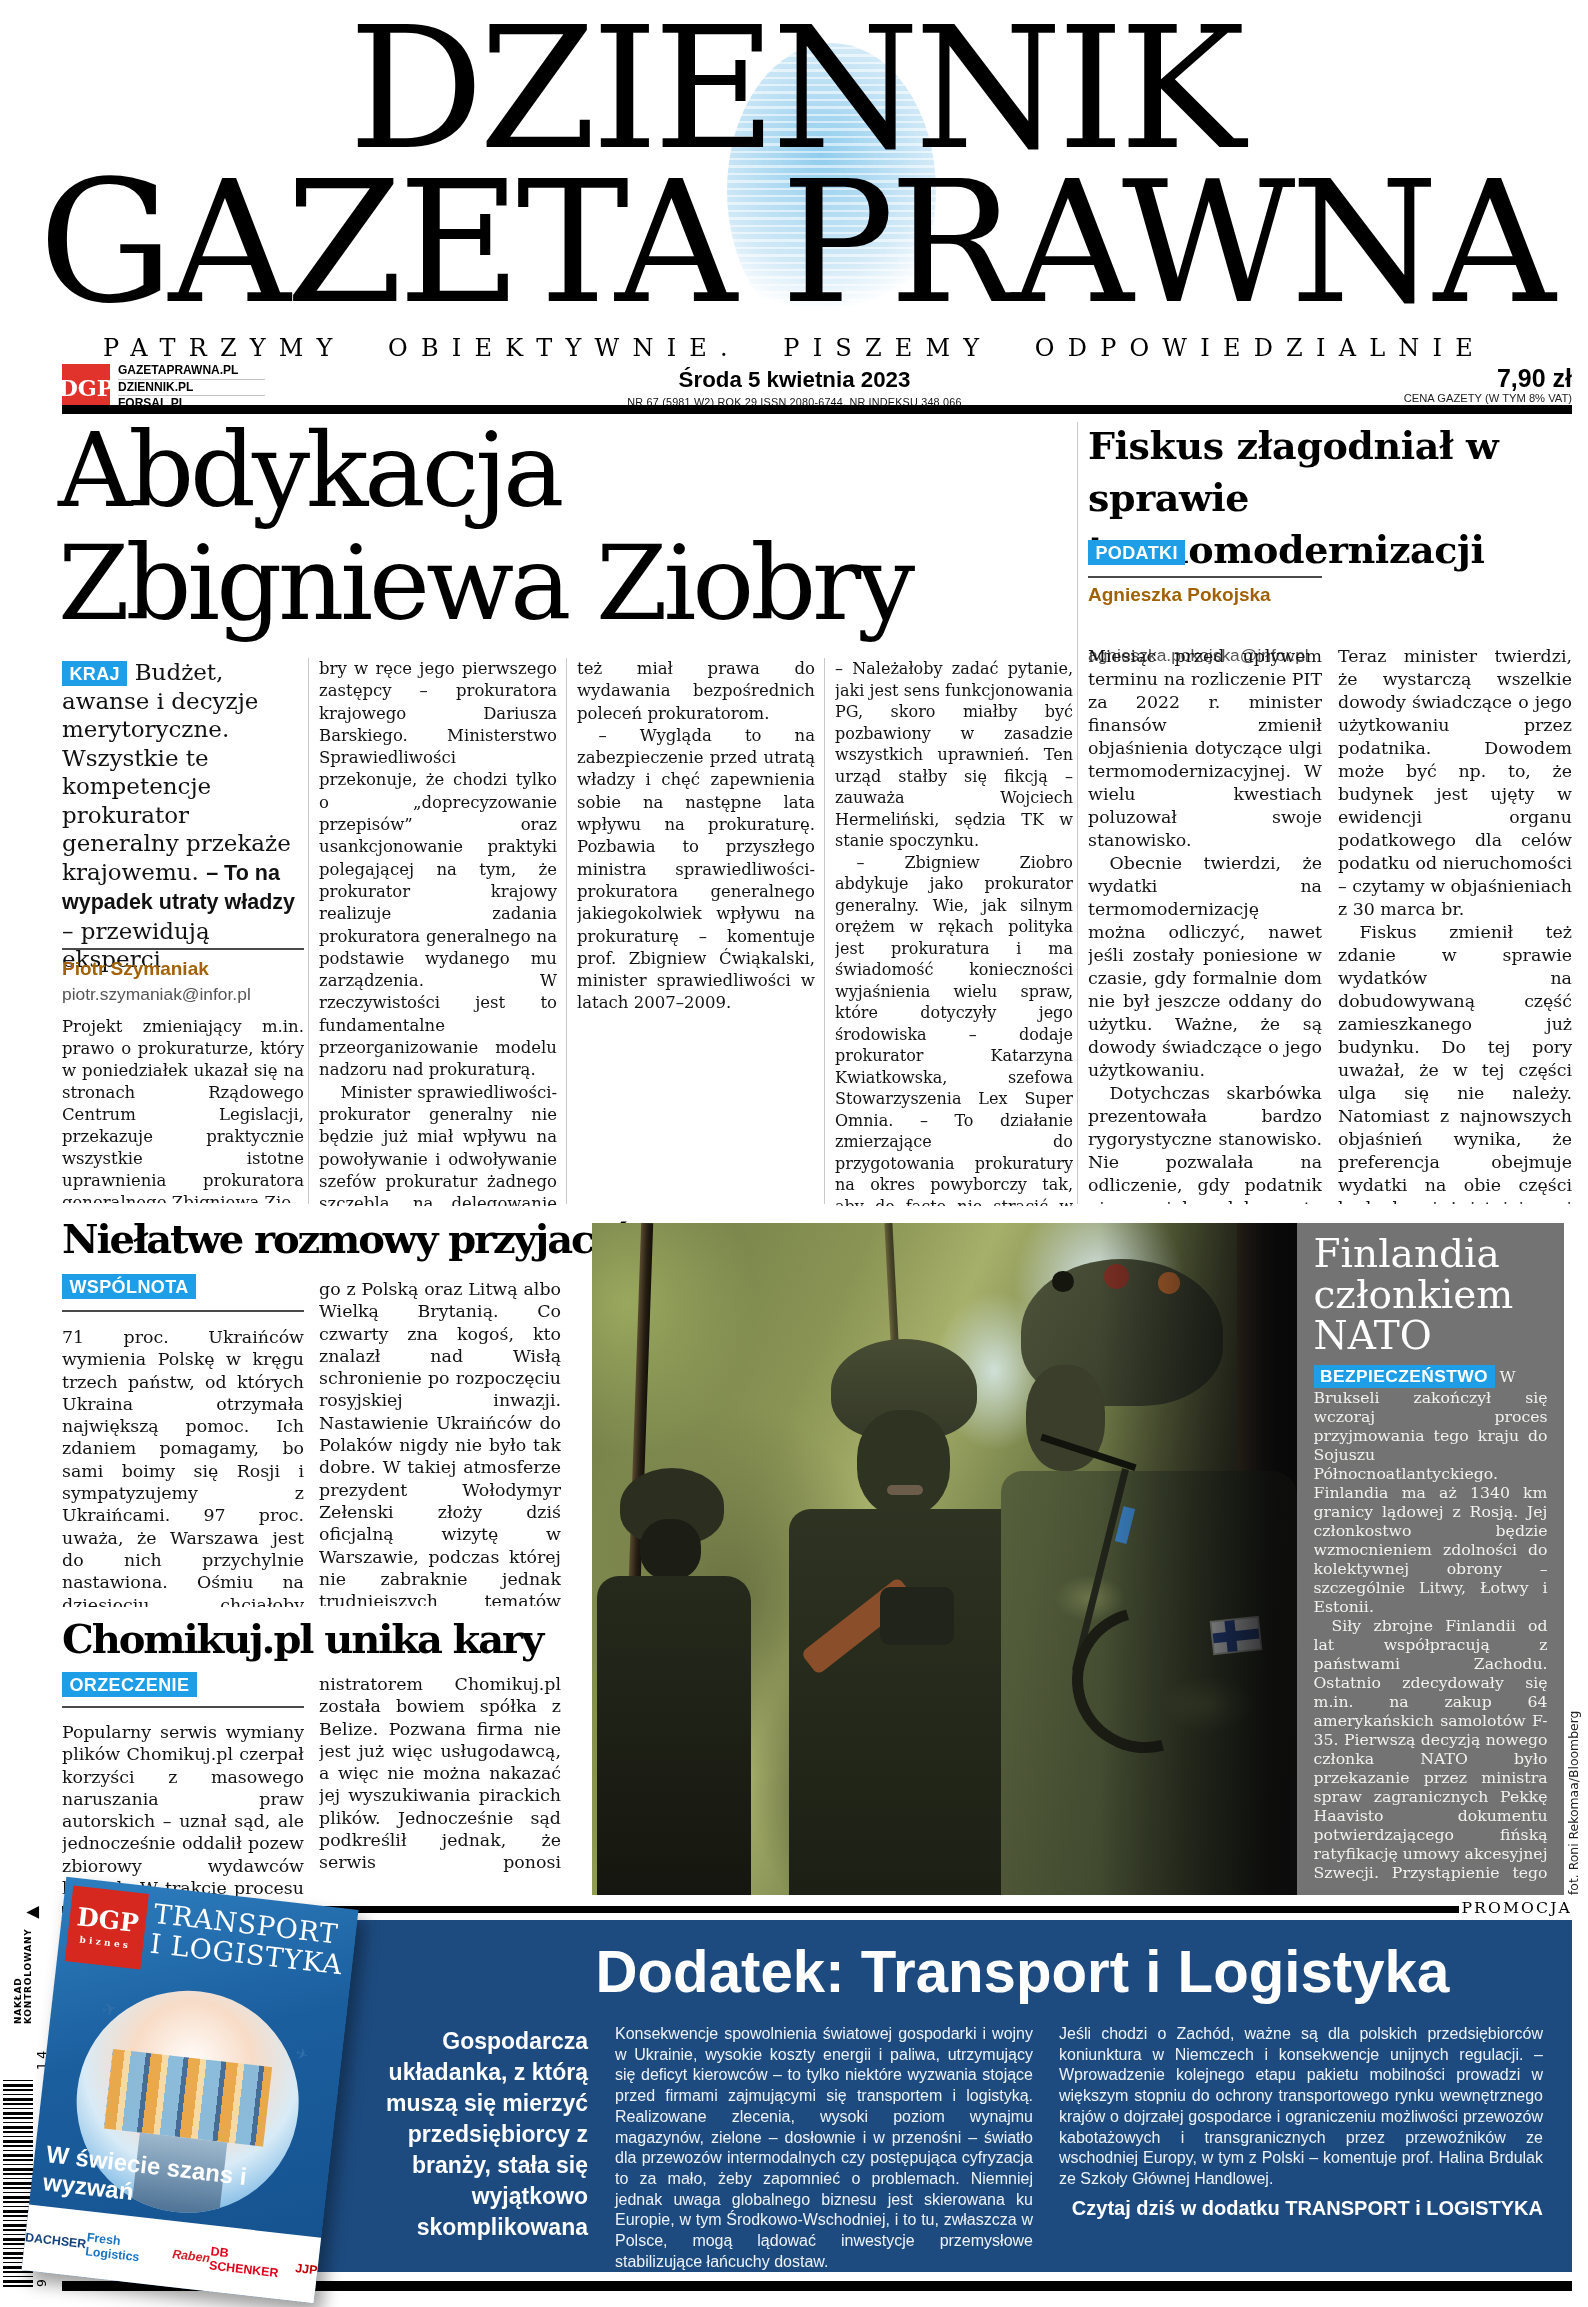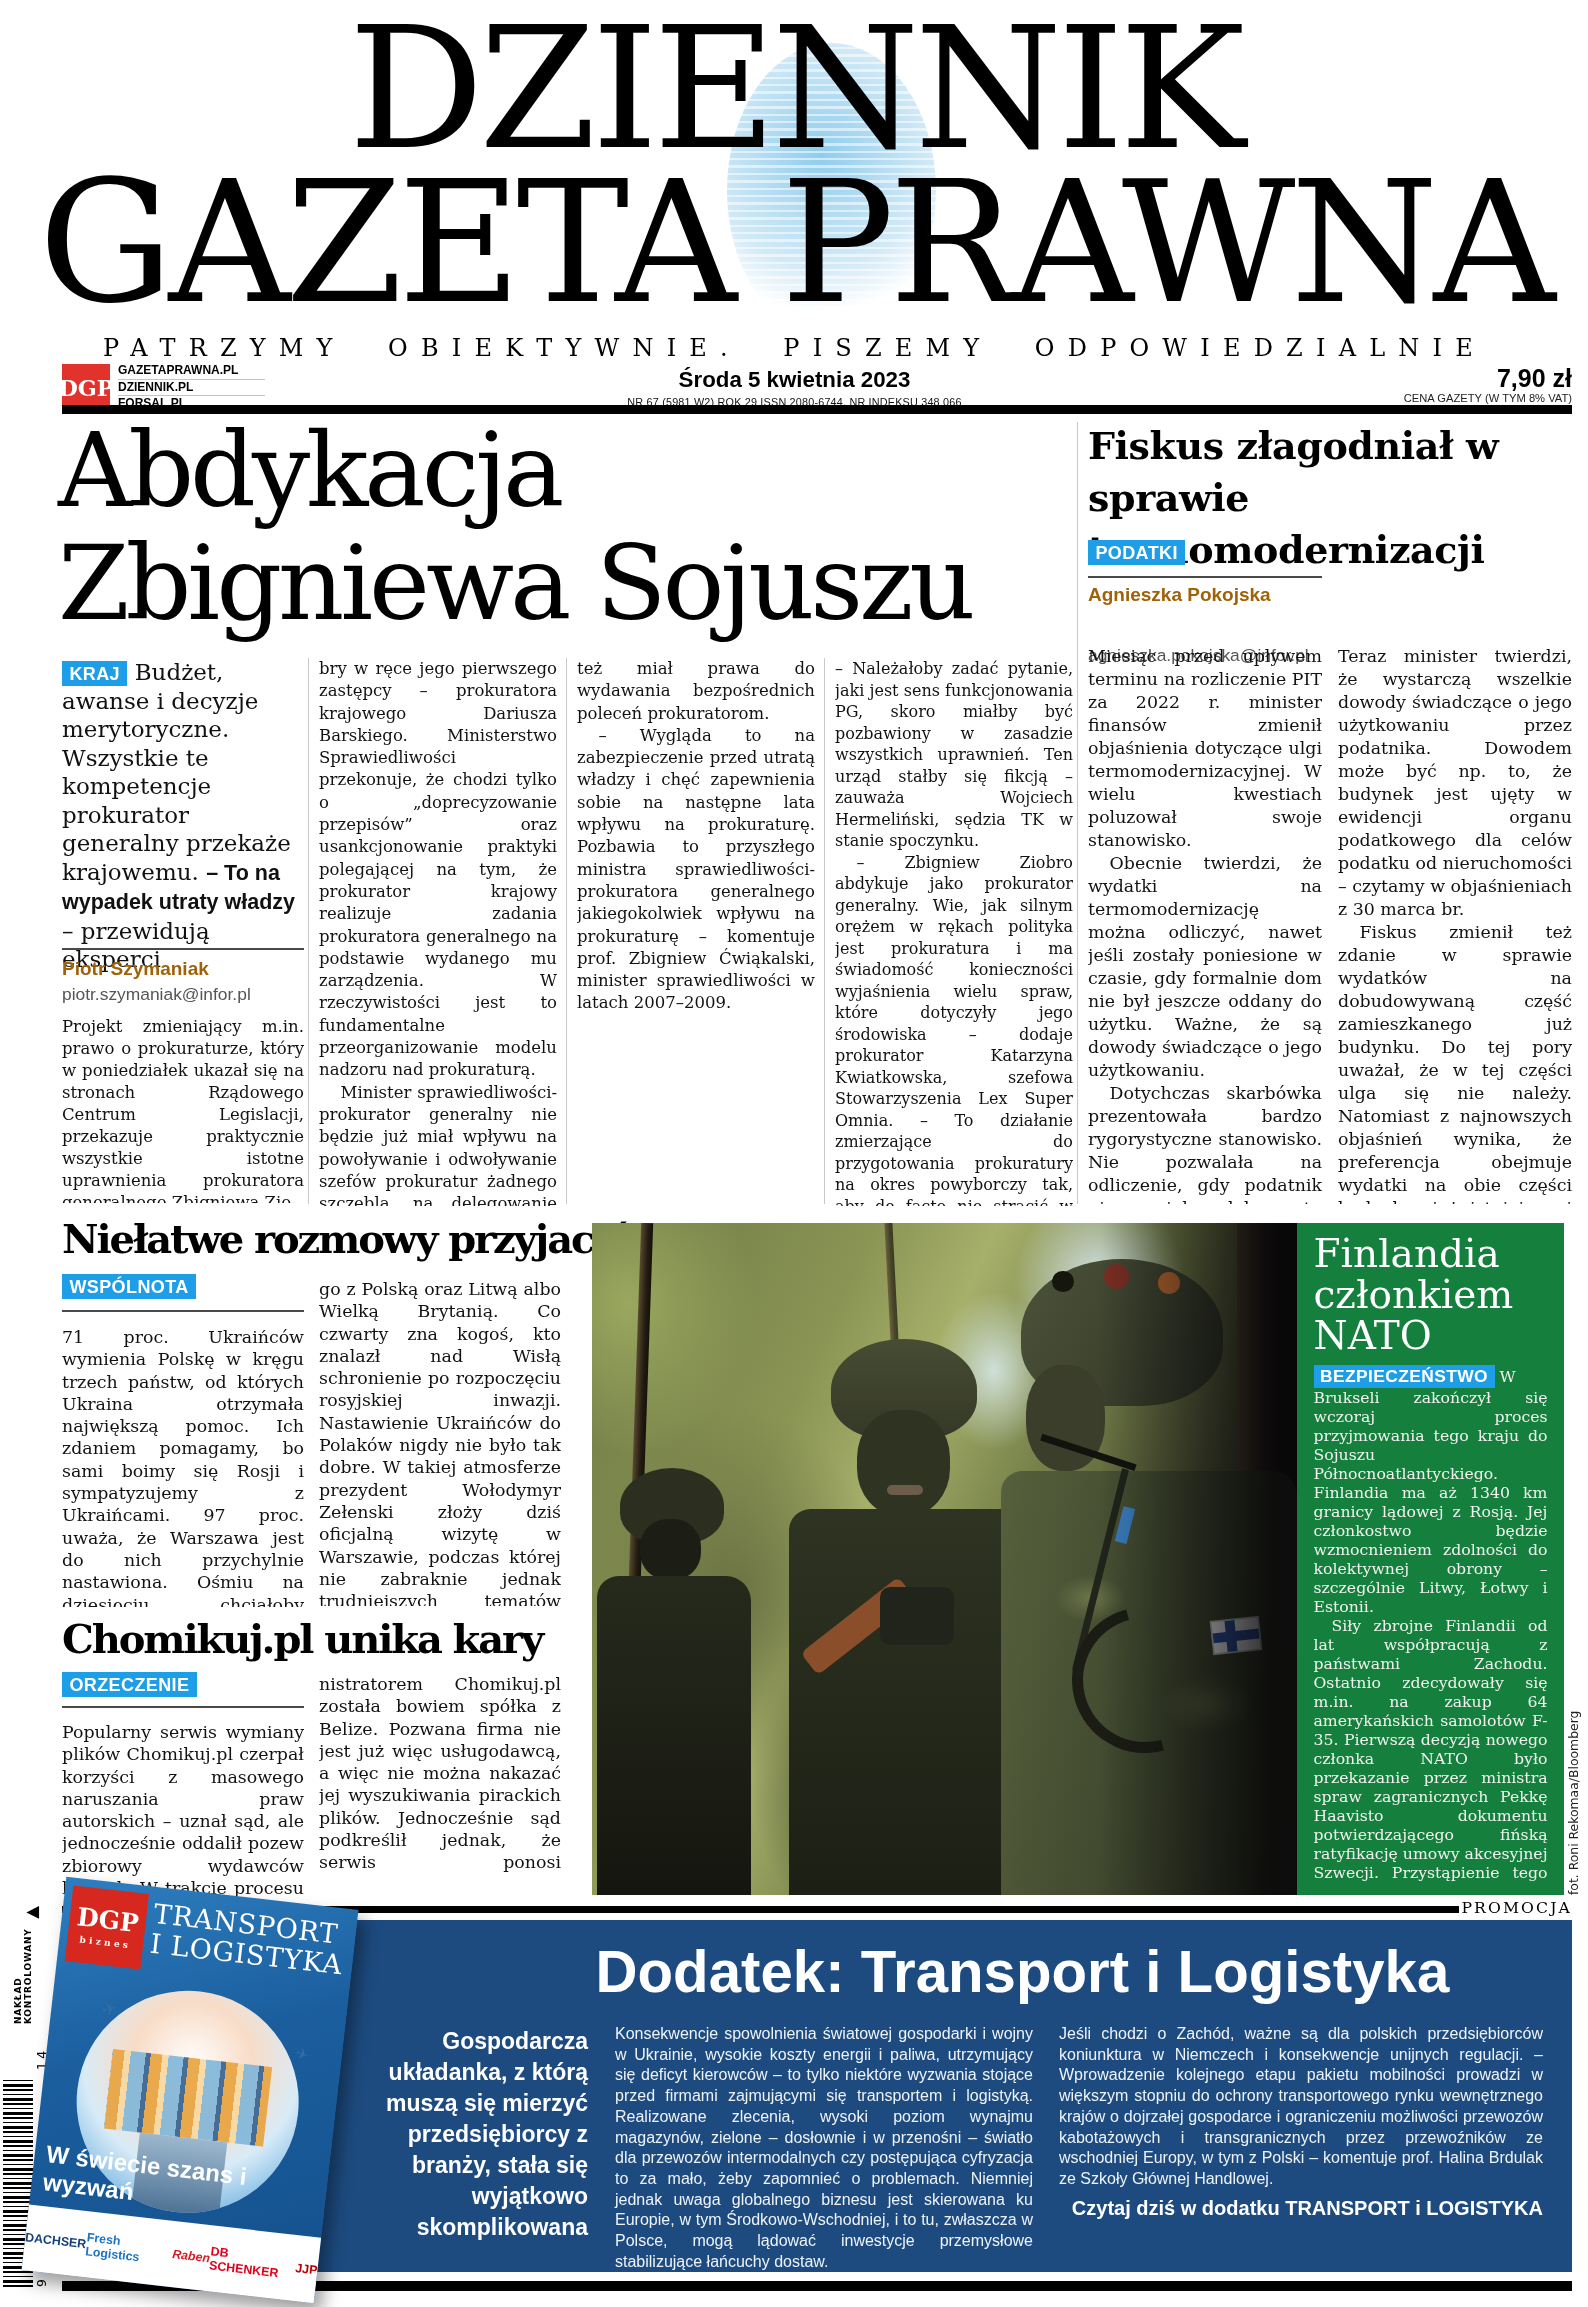--- a/index.html
+++ b/index.html
@@ -60,21 +60,21 @@
   .photo .shade{position:absolute;inset:0;background:linear-gradient(90deg,rgba(0,0,0,0) 72%,rgba(6,6,8,.85) 97%);}
   .trunk{position:absolute;background:linear-gradient(90deg,#5a4a30,#241d12 60%,#15100a);}
   .soldier{position:absolute;}
   .helm{position:absolute;border-radius:52% 52% 42% 42%;}
   .face{position:absolute;border-radius:45%;}
   .torso{position:absolute;border-radius:21.5px 25px 0 0;}
   .flag{position:absolute;width:46px;height:31px;background:#f3f4f6;box-shadow:0 0 0 1.7px #b9bdb2;}
   .flag .fv{position:absolute;left:13.2px;top:0;width:10px;height:31px;background:#2a4f9e;}
   .flag .fh{position:absolute;left:0;top:10.8px;width:46px;height:10px;background:#2a4f9e;}
   
-  .nato{left:1297px;top:1223px;width:267px;height:672px;background:#15803d;}
+  .nato{left:1297px;top:1223px;width:267px;height:672px;background:#737373;}
   .natoh{position:absolute;left:16.5px;top:10px;width:238px;color:#fff;font-weight:400;
          font-size:39px;line-height:41px;}
   .natob{position:absolute;left:16.5px;top:142px;width:234px;height:520px;overflow:hidden;
          font-size:15.7px;line-height:19px;text-align:justify;color:#f2f2ef;}
   .natob p{margin:0;}
   .natob p + p{text-indent:18px;}
   .vtext{writing-mode:vertical-rl;transform:rotate(180deg);font-family:"DejaVu Sans",sans-serif;}
   
   .promobar{left:62px;top:1906px;width:1397px;height:7.4px;background:#000;}
   .promolbl{left:1456px;top:1898px;width:116px;text-align:right;font-size:15.7px;letter-spacing:2.1px;color:#000;}
@@ -130,21 +130,21 @@
     <div>DZIENNIK.PL</div>
     <div>FORSAL.PL</div>
   </div>
   <div class="abs datec sans">Środa 5 kwietnia 2023</div>
   <div class="abs issue sans">NR 67 (5981 W2) ROK 29 ISSN 2080-6744, NR INDEKSU 348 066</div>
   <div class="abs price sans">7,90 zł</div>
   <div class="abs pnote sans">CENA GAZETY (W TYM 8% VAT)</div>
   <div class="abs ruleTop"></div>
 
   <div class="abs h-main pre">Abdykacja
-Zbigniewa Sojuszu</div>
+Zbigniewa Ziobry</div>
 
   <div class="abs" style="left:62px;top:658px;width:242px;">
     <p class="sfp" style="margin:0;">
       <span class="kicker">KRAJ</span>
       <span>Budżet, awanse i decyzje merytoryczne. Wszystkie te kompetencje prokurator generalny przekaże krajowemu.</span>
       <span class="sfb">– To na wypadek utraty władzy</span>
       <span>– przewidują eksperci</span>
     </p>
   </div>
   <div class="abs hairline" style="left:62px;top:948px;width:242px;"></div>

